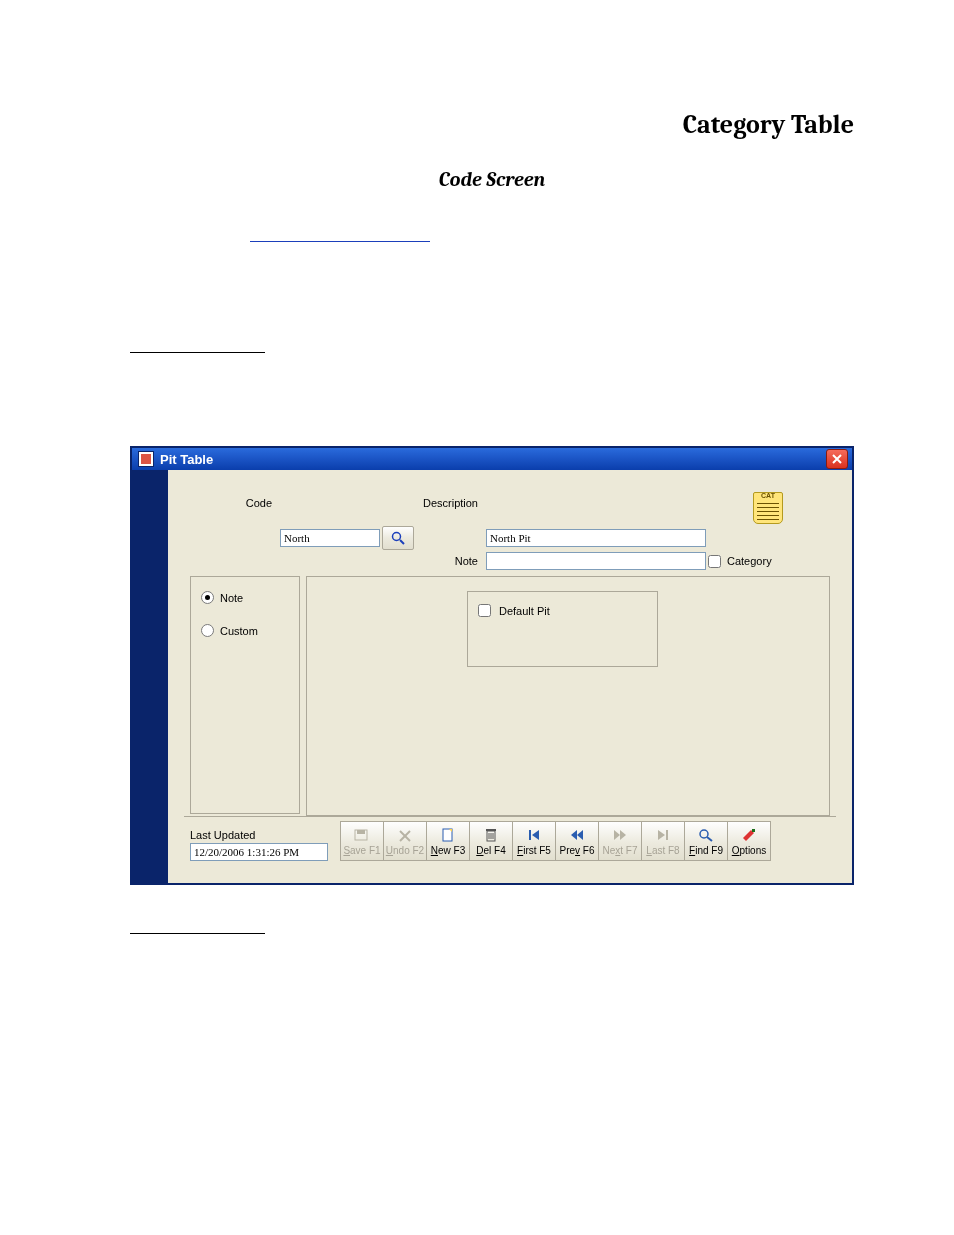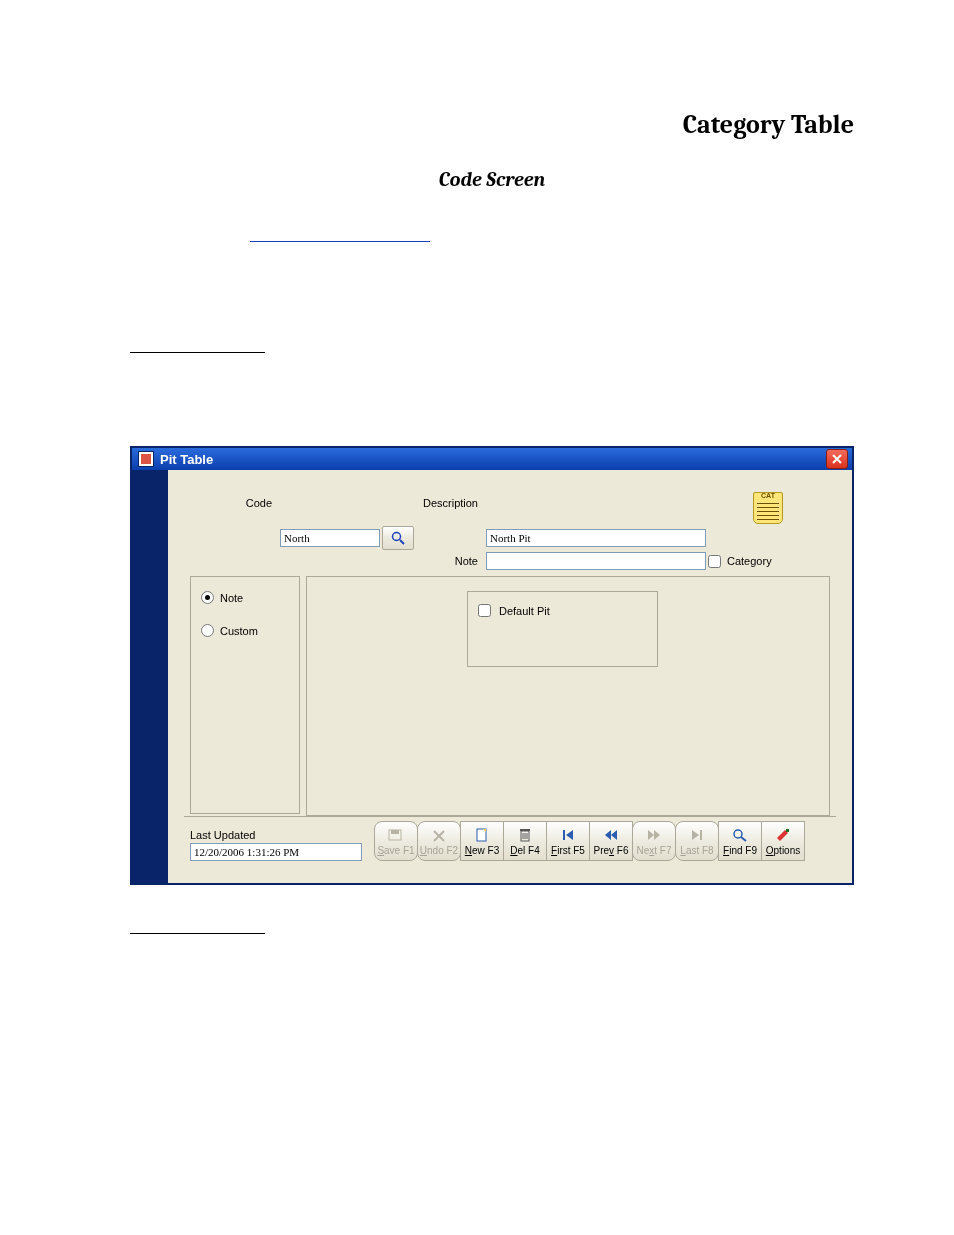--- a/index.html
+++ b/index.html
@@ -212,21 +212,21 @@
     align-items: flex-end;
     gap: 12px;
   }
   .last-updated {
     display: flex;
     flex-direction: column;
     gap: 2px;
     font-size: 11px;
   }
   .last-updated input {
-    width: 172px;
+    width: 138px;
   }
   .toolbar {
     display: flex;
     gap: 0;
   }
   .tbtn {
     width: 44px;
     height: 40px;
     border: 1px solid #aca899;
     margin-left: -1px;
@@ -235,21 +235,21 @@
     flex-direction: column;
     align-items: center;
     justify-content: center;
     font-size: 10px;
     color: #000;
     cursor: pointer;
     box-sizing: border-box;
     padding: 2px 0;
   }
   .tbtn:first-child{ margin-left:0; }
-  .tbtn.disabled { color:#a7a396; cursor: default; border-radius: 8px; }
+  .tbtn.disabled { color:#a7a396; cursor: default; }
   .tbtn .ic { height:16px; display:flex; align-items:center; justify-content:center; }
   .tbtn .cap { margin-top:2px; white-space:nowrap; }
   .tbtn .cap .u { text-decoration: underline; }
 
   
   svg { display:block; }
 </style>
 </head>
 <body>
 

